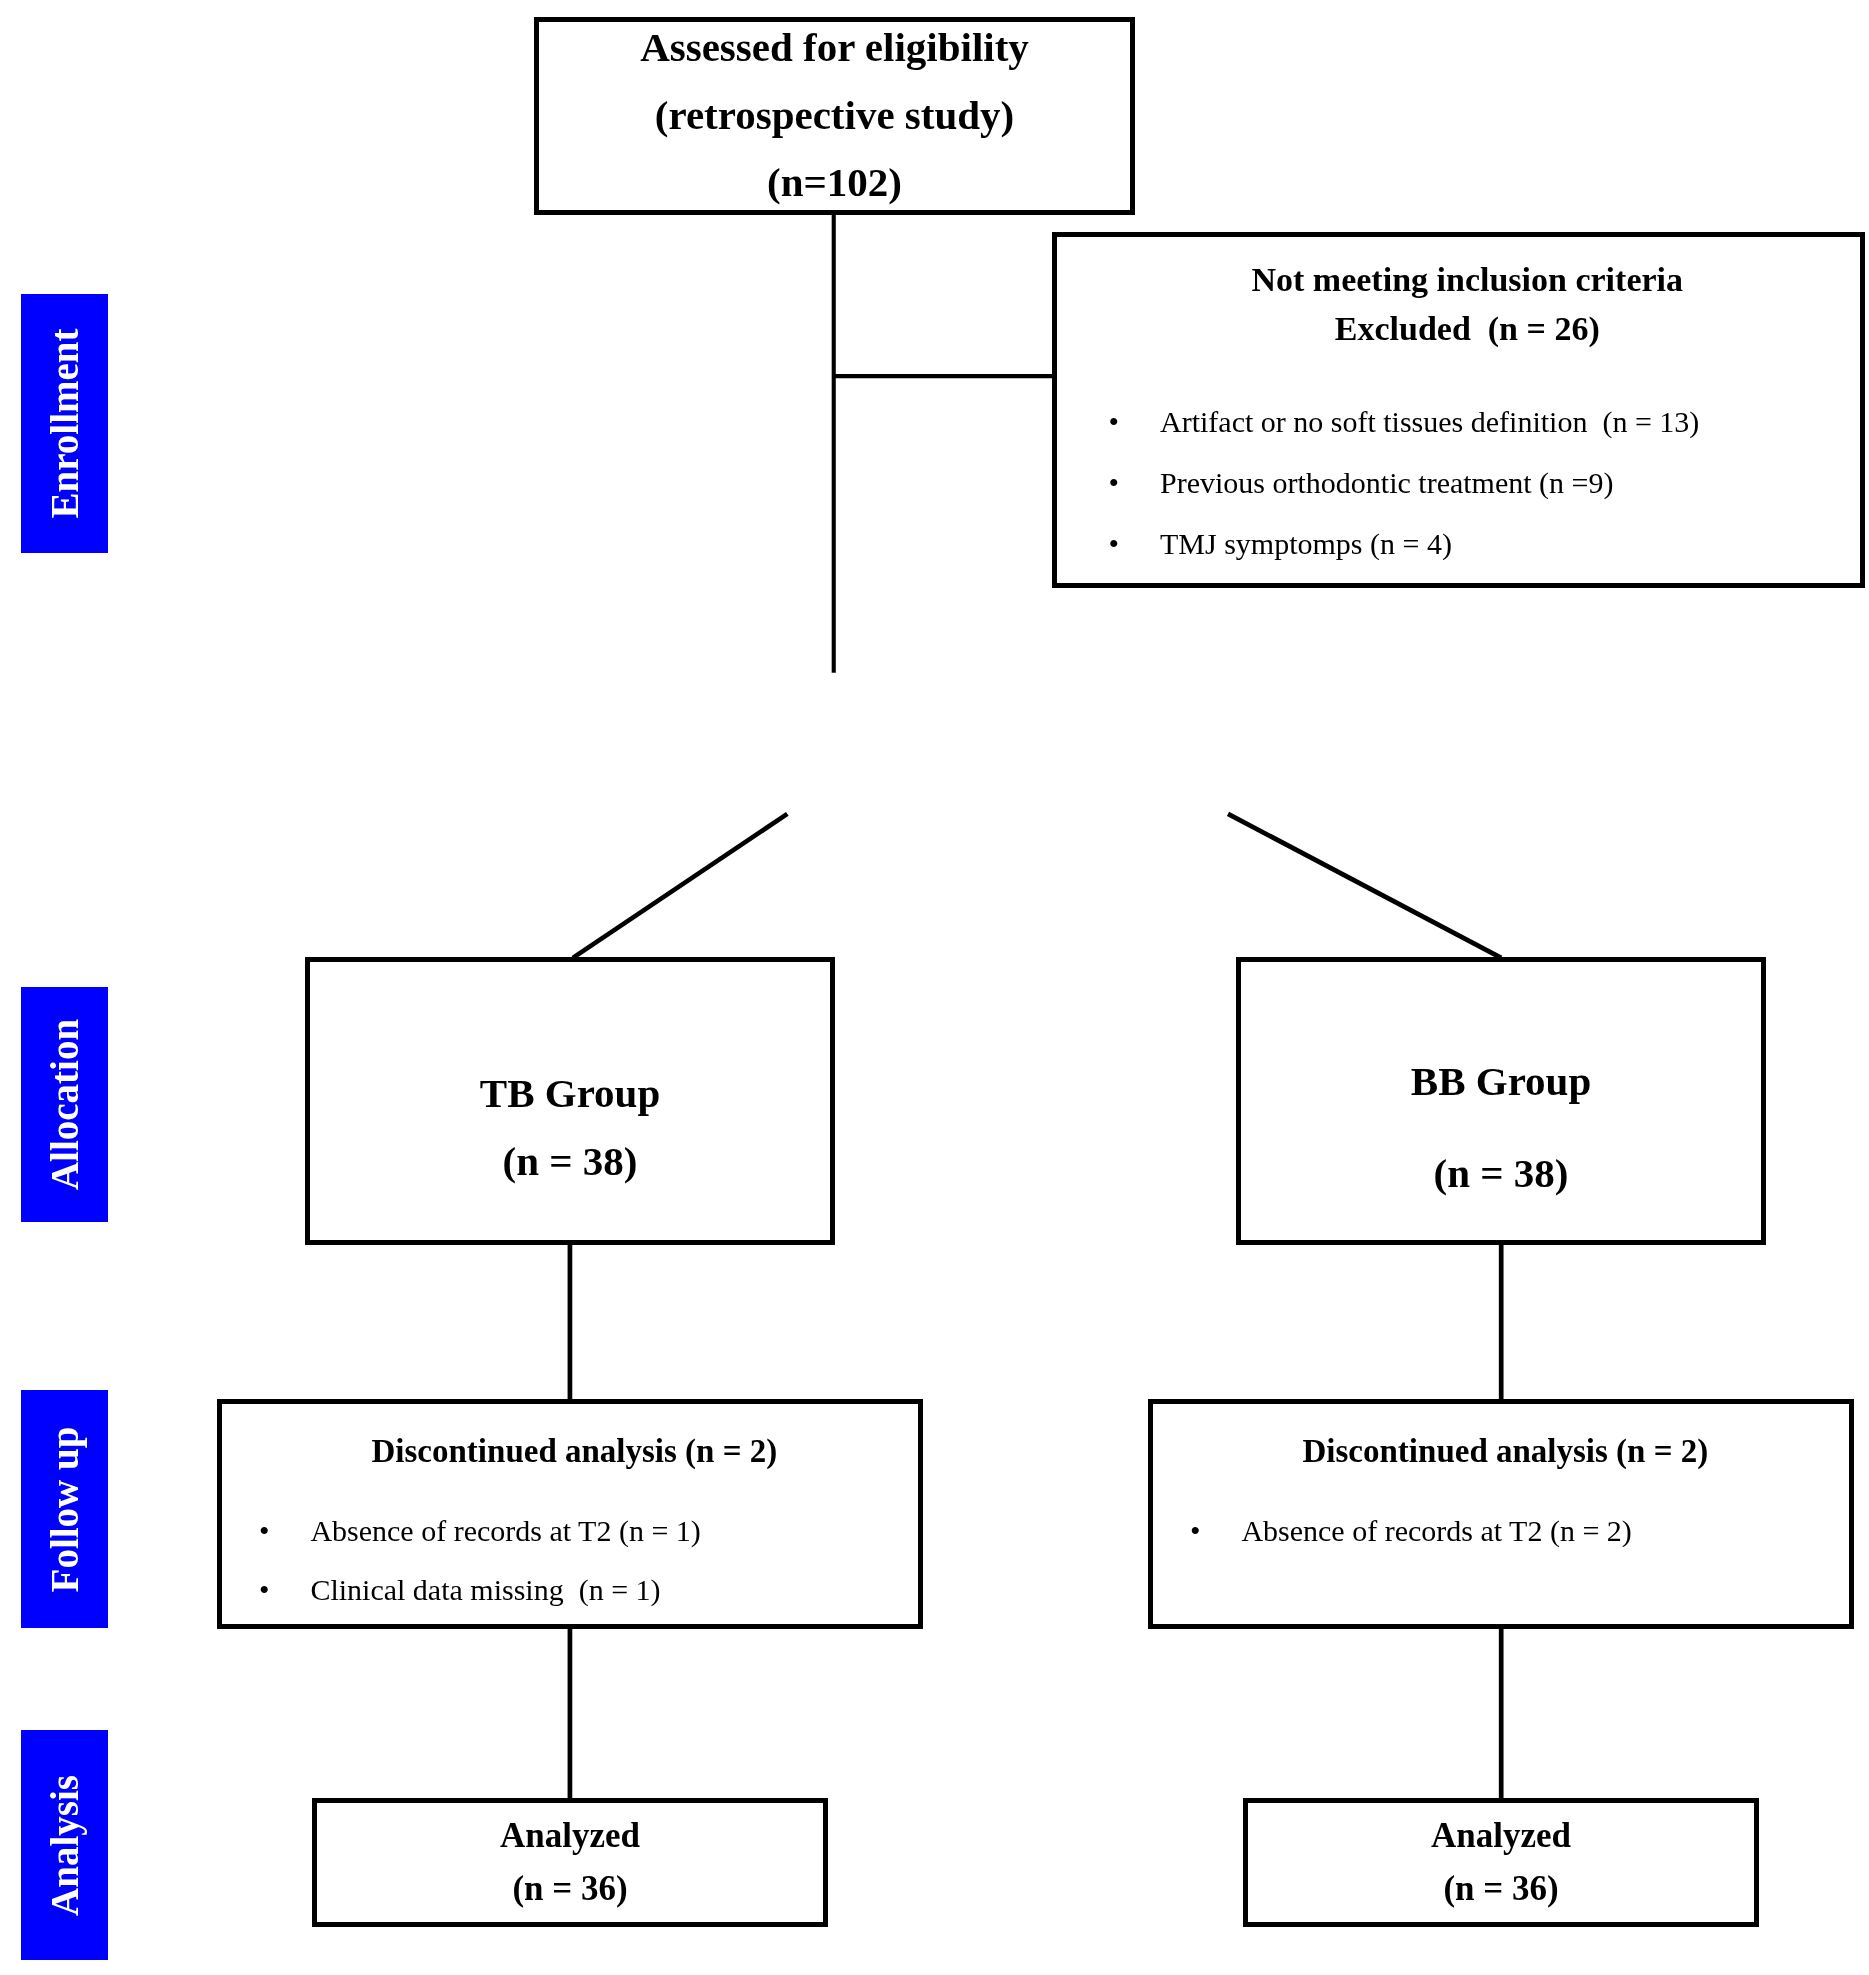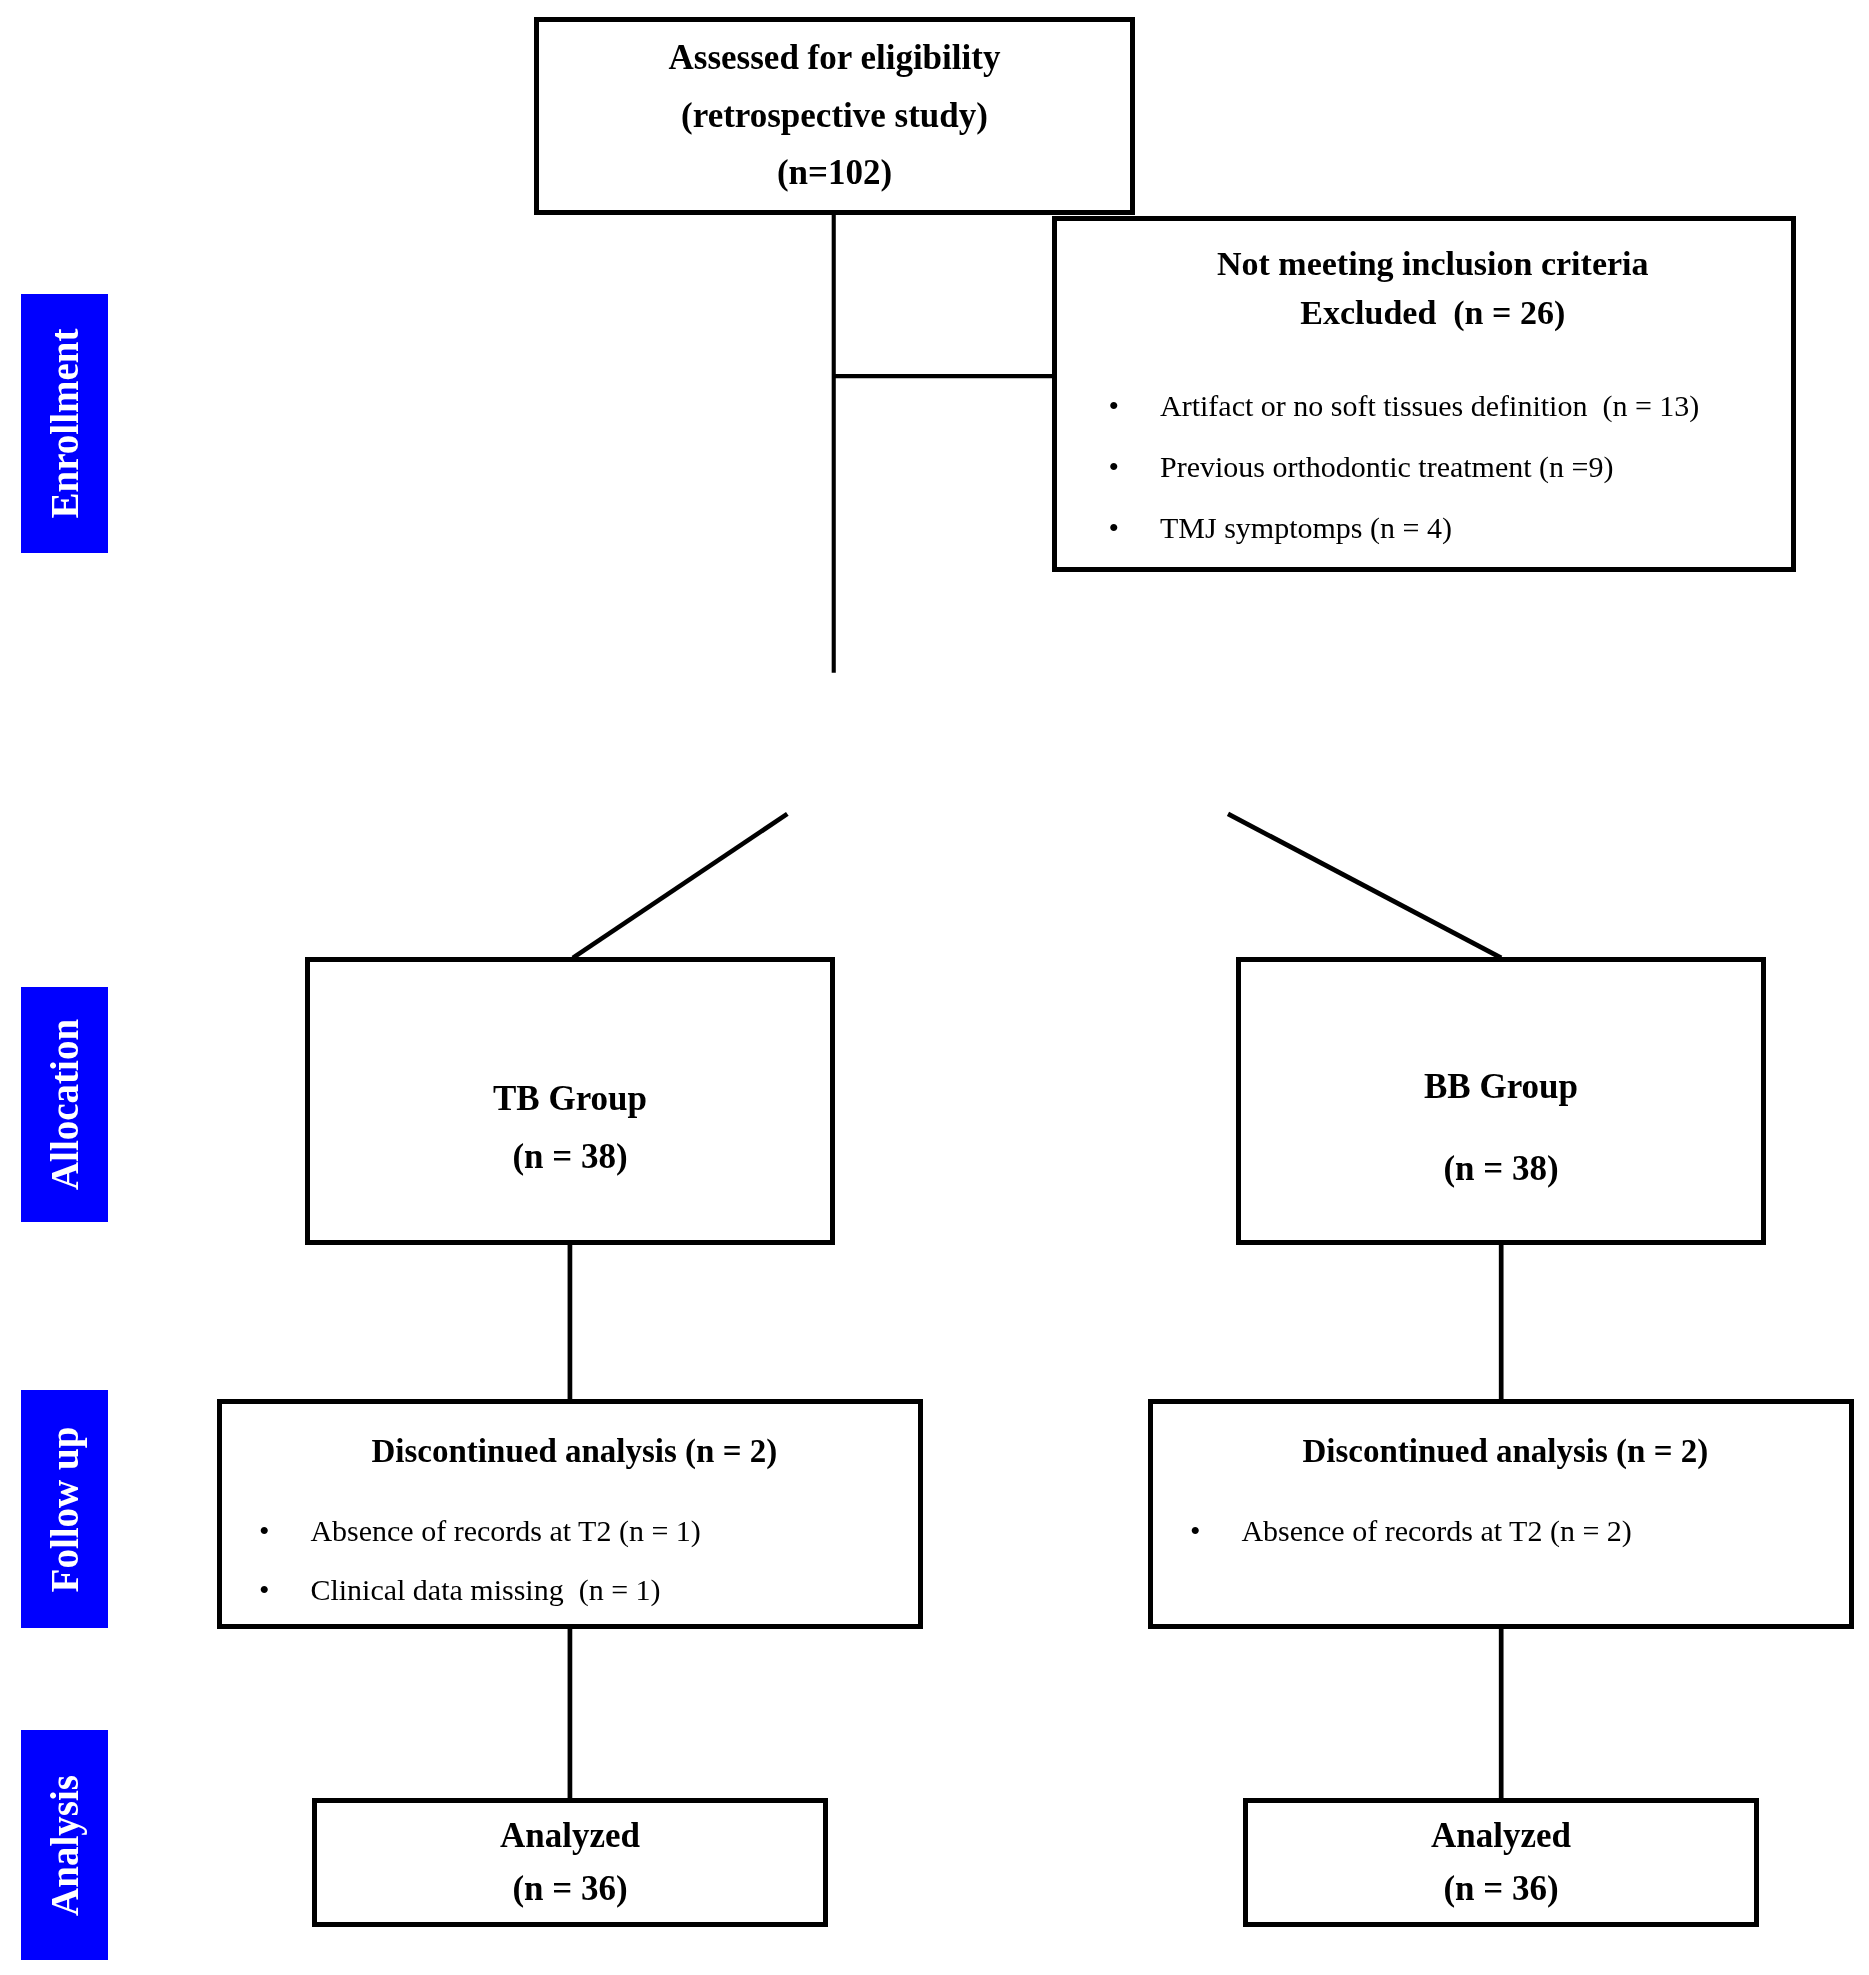--- a/index.html
+++ b/index.html
@@ -31,21 +31,21 @@
   }
   .center-col {
     display: flex;
     flex-direction: column;
     align-items: center;
     justify-content: center;
     text-align: center;
   }
   .t-lg {
     font-weight: bold;
-    font-size: 35px;
+    font-size: 41px;
     line-height: 1.65;
     white-space: pre-wrap;
   }
   .t-lg-tight {
     font-weight: bold;
     font-size: 35px;
     line-height: 1.5;
     white-space: pre-wrap;
   }
   .hdr {
@@ -127,21 +127,21 @@
   <div class="stage-label" style="left:21px; top:1730px; width:87px; height:230px;">
     <span class="vtext">Analysis</span>
   </div>
 
   <div class="box center-col" style="left:534px; top:16.5px; width:601px; height:198px;">
     <div class="t-lg">Assessed for eligibility</div>
     <div class="t-lg">(retrospective study)</div>
     <div class="t-lg">(n=102)</div>
   </div>
 
-  <div class="box box-excluded" style="left:1052px; top:216px; width:744px; height:356px;">
+  <div class="box box-excluded" style="left:1052px; top:232px; width:813px; height:356px;">
     <div class="hdr">Not meeting inclusion criteria</div>
     <div class="hdr">Excluded  (n = 26)</div>
     <ul class="bullets">
       <li>Artifact or no soft tissues definition  (n = 13)</li>
       <li>Previous orthodontic treatment (n =9)</li>
       <li>TMJ symptomps (n = 4)</li>
     </ul>
   </div>
 
 

